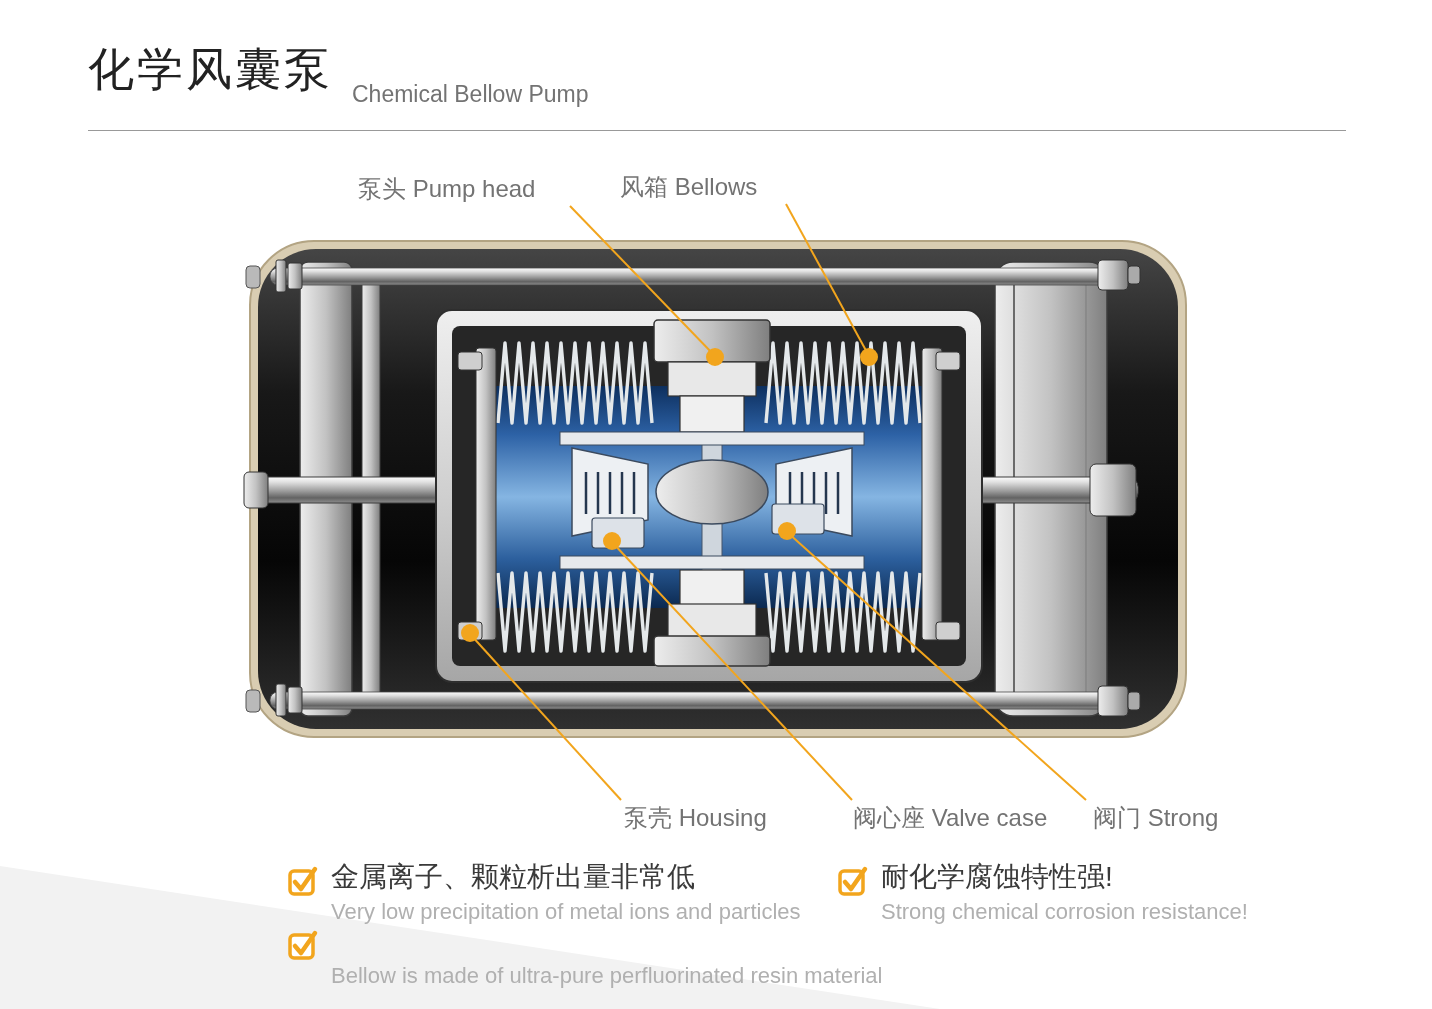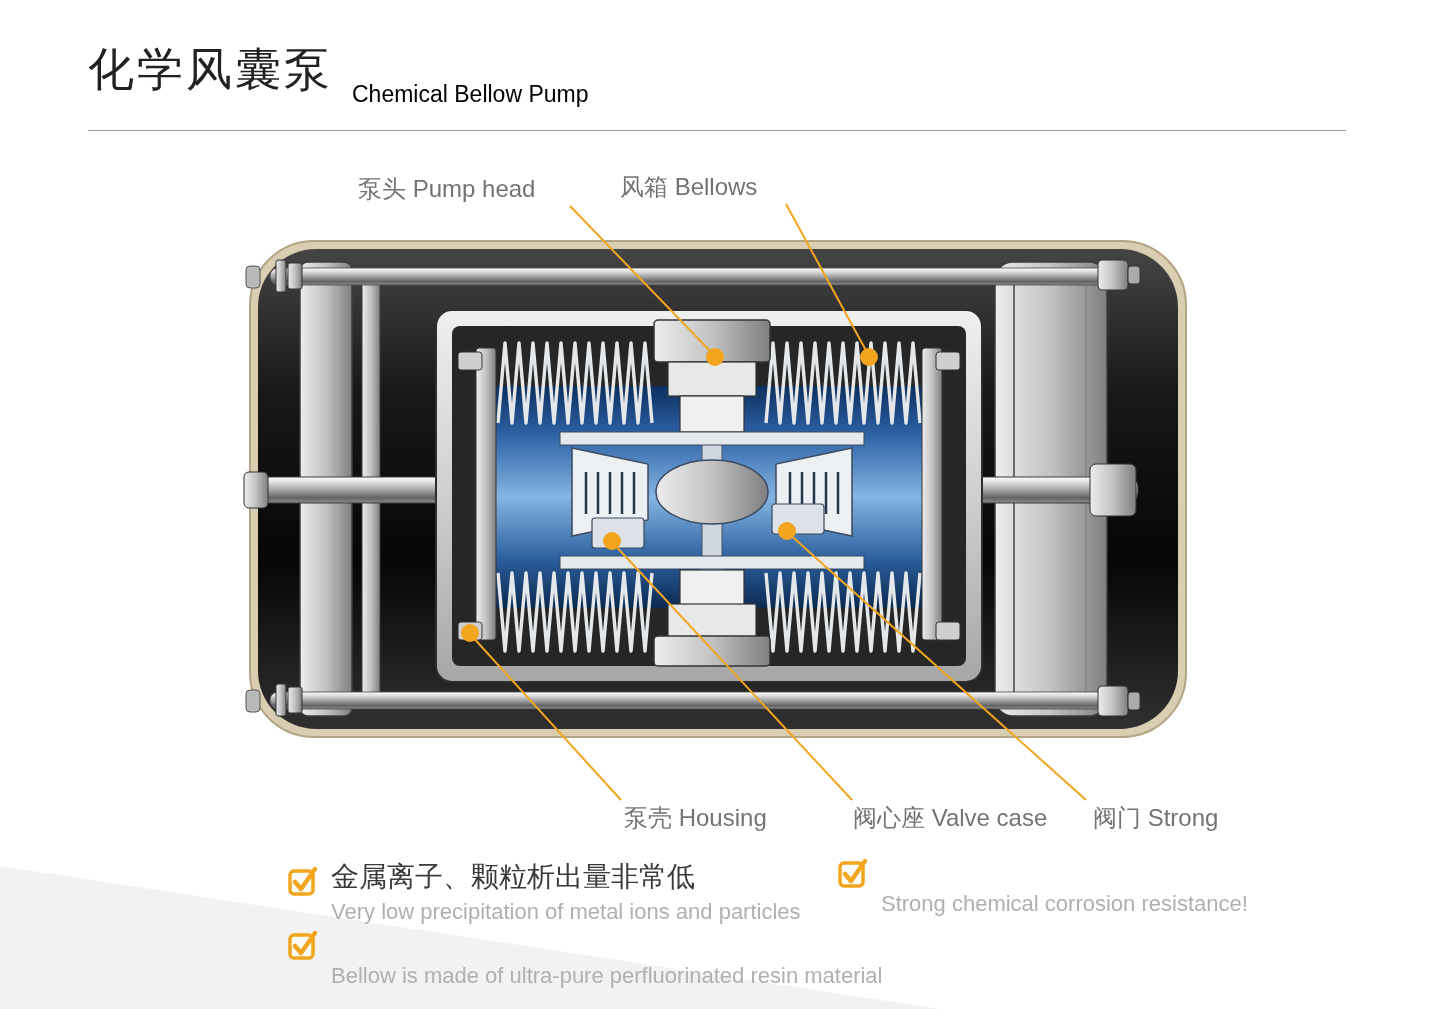--- a/index.html
+++ b/index.html
@@ -13,21 +13,21 @@
     background:#f2f2f2;
     clip-path:polygon(0 21%, 100% 100%, 0 100%);
     z-index:0;
   }
   
   .title-zh {
     position:absolute; left:88px; top:44px; font-size:46px; line-height:1.1;
     color:#222; font-weight:400; letter-spacing:3px; z-index:2; margin:0;
   }
   .title-en {
-    position:absolute; left:352px; top:81px; font-size:23px; color:#000000;
+    position:absolute; left:352px; top:81px; font-size:23px; color:#737373;
     z-index:2; white-space:nowrap;
   }
   .divider {
     position:absolute; left:88px; top:130px; width:1258px; height:1px;
     background:#999; z-index:2;
   }
   
   #pump-svg { position:absolute; left:0; top:0; z-index:1; }
   
   .diagram-label {
@@ -215,20 +215,21 @@
     </div>
     <div class="feature-en">Very low precipitation of metal ions and particles</div>
   </div>
 
   <div class="feature" id="feature-1">
     <div class="feature-row">
       <svg class="checkbox" viewBox="0 0 30 30">
         <rect x="2" y="5" width="23" height="23" rx="4" fill="#ffffff" stroke="#f2a51d" stroke-width="3.5"></rect>
         <path d="M7 16 L13 23 L27 3" fill="none" stroke="#f2a51d" stroke-width="4.5" stroke-linecap="round" stroke-linejoin="round"></path>
       </svg>
+      <span class="feature-zh">耐化学腐蚀特性强!</span>
     </div>
     <div class="feature-en">Strong chemical corrosion resistance!</div>
   </div>
 
   <div class="feature" id="feature-2">
     <div class="feature-row">
       <svg class="checkbox" viewBox="0 0 30 30">
         <rect x="2" y="5" width="23" height="23" rx="4" fill="#ffffff" stroke="#f2a51d" stroke-width="3.5"></rect>
         <path d="M7 16 L13 23 L27 3" fill="none" stroke="#f2a51d" stroke-width="4.5" stroke-linecap="round" stroke-linejoin="round"></path>
       </svg>

